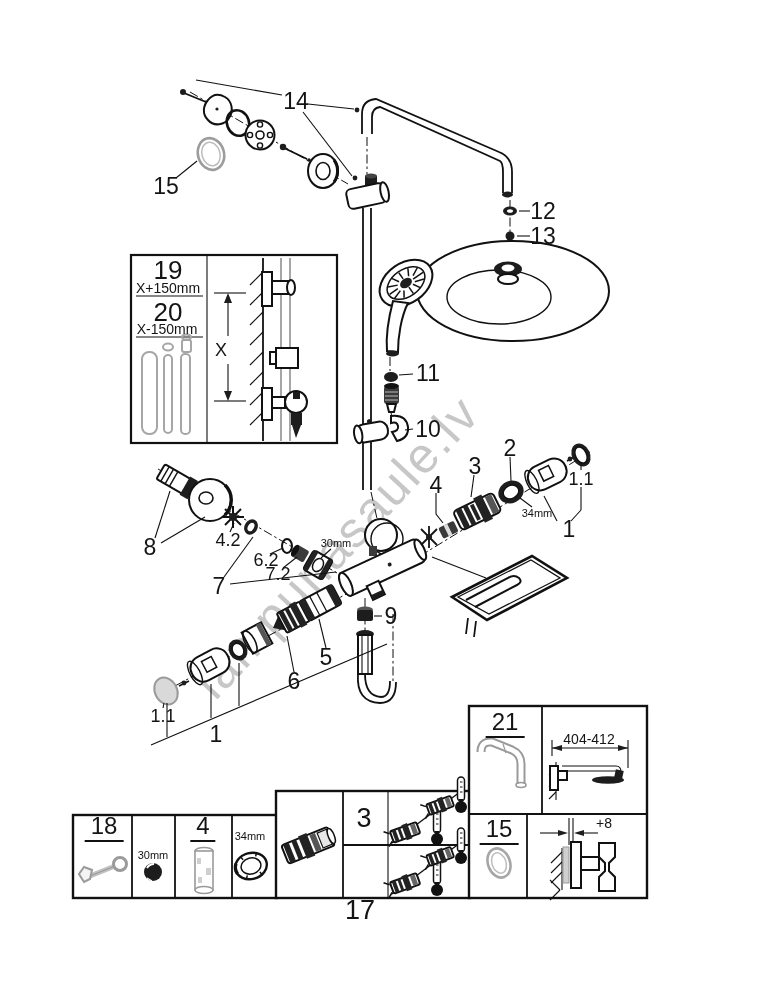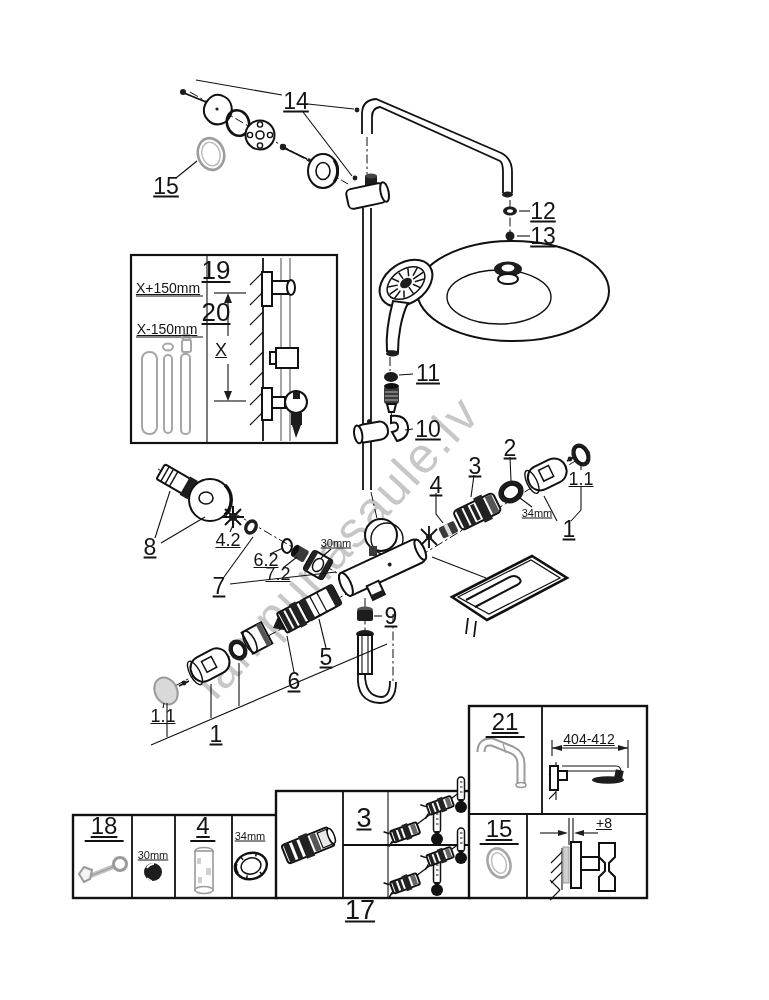--- a/index.html
+++ b/index.html
@@ -1,22 +1,22 @@
 <!DOCTYPE html>
 <html><head>
 <meta charset="utf-8">
 <style>
   html,body{margin:0;padding:0;background:#fff;}
   #canvas{position:relative;width:769px;height:1000px;background:#fff;overflow:hidden;
           font-family:"Liberation Sans", sans-serif;color:#111;}
-  .lbl{position:absolute;transform:translate(-50%,-50%);white-space:nowrap;color:#141414;line-height:1;text-decoration:underline;}
+  .lbl{position:absolute;transform:translate(-50%,-50%);white-space:nowrap;color:#141414;line-height:1;}
   .big{font-size:23px;}
   .sub{font-size:18px;}
   .mm{font-size:11px;}
-  .box26{font-size:26px;margin-left:48px;}
+  .box26{font-size:26px;}
   .dim15{font-size:14px;}
   .x18{font-size:18px;}
   .hdr24{font-size:24px;border-bottom:2px solid #111;padding:4px 6px 2px;}
   .row27{font-size:27px;}
   #wm{position:absolute;left:224px;top:652px;transform-origin:left bottom;
       transform:rotate(-47deg);font-size:50px;letter-spacing:2px;color:#c7c7c7;white-space:nowrap;}
   svg{position:absolute;left:0;top:0;}
   .ln{stroke:#111;stroke-width:1.8;fill:none;}
   .thin{stroke:#111;stroke-width:1.1;fill:none;}
   .dash{stroke:#111;stroke-width:1;fill:none;stroke-dasharray:9 3 2.5 3;}

